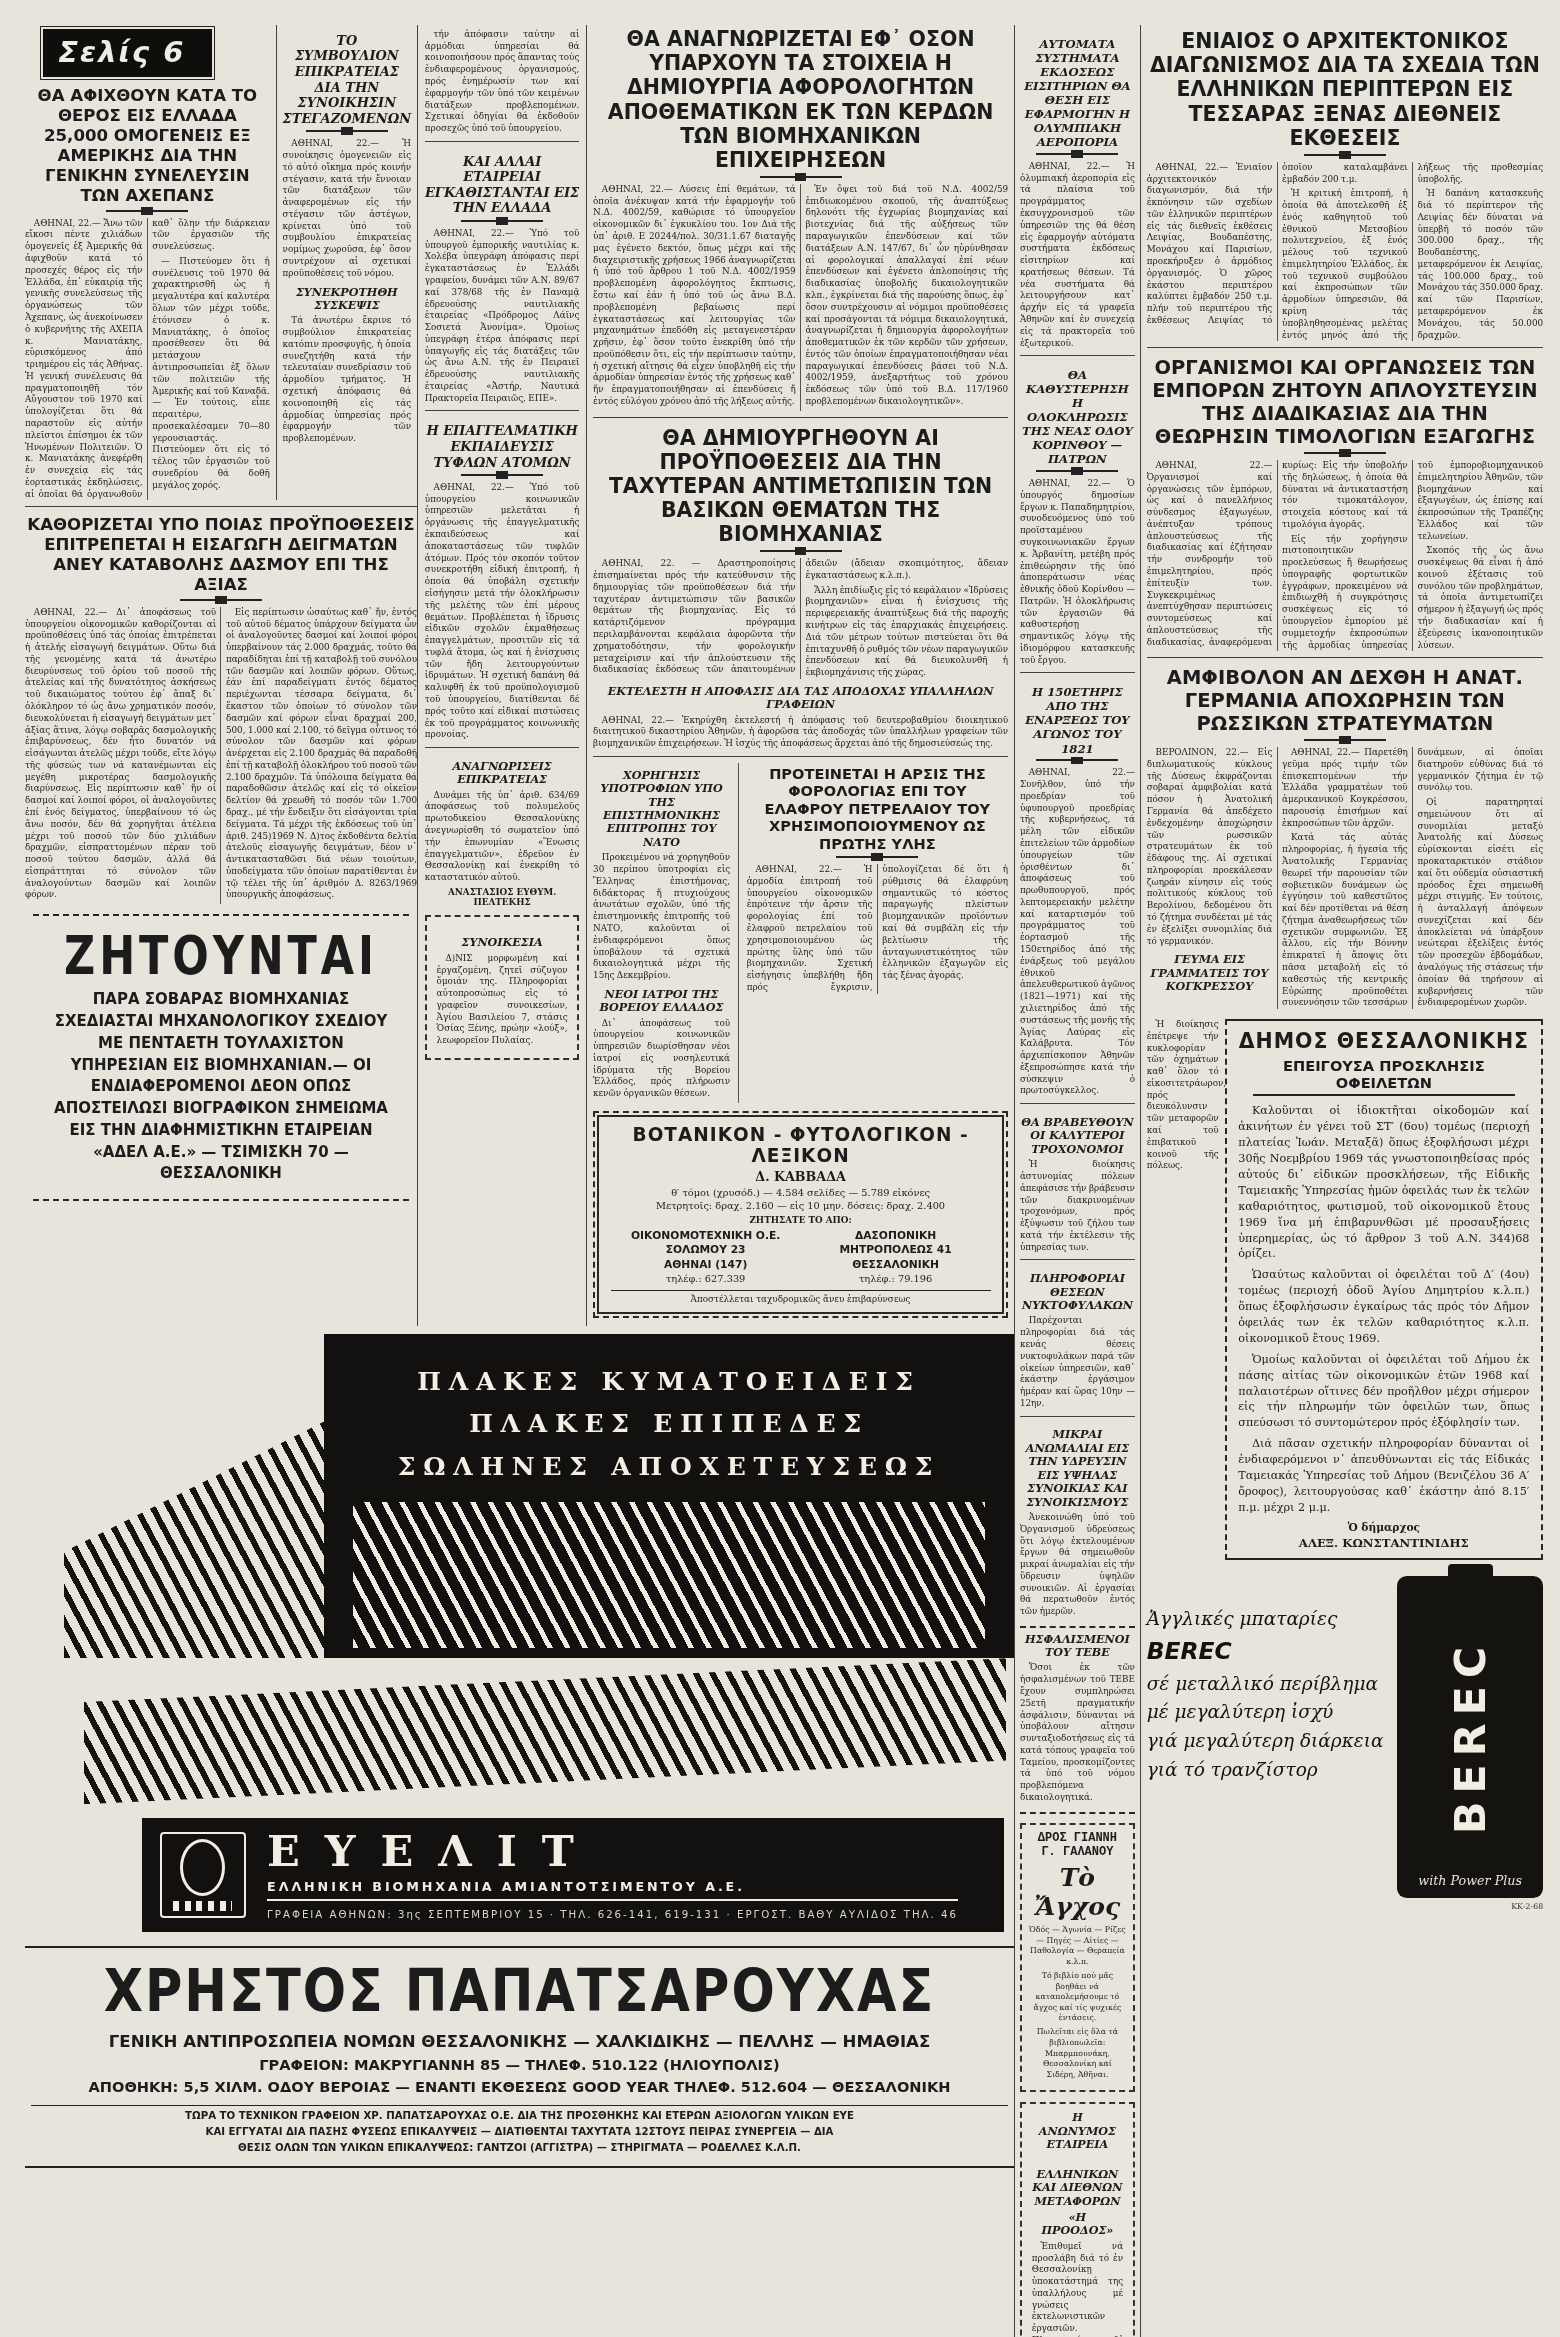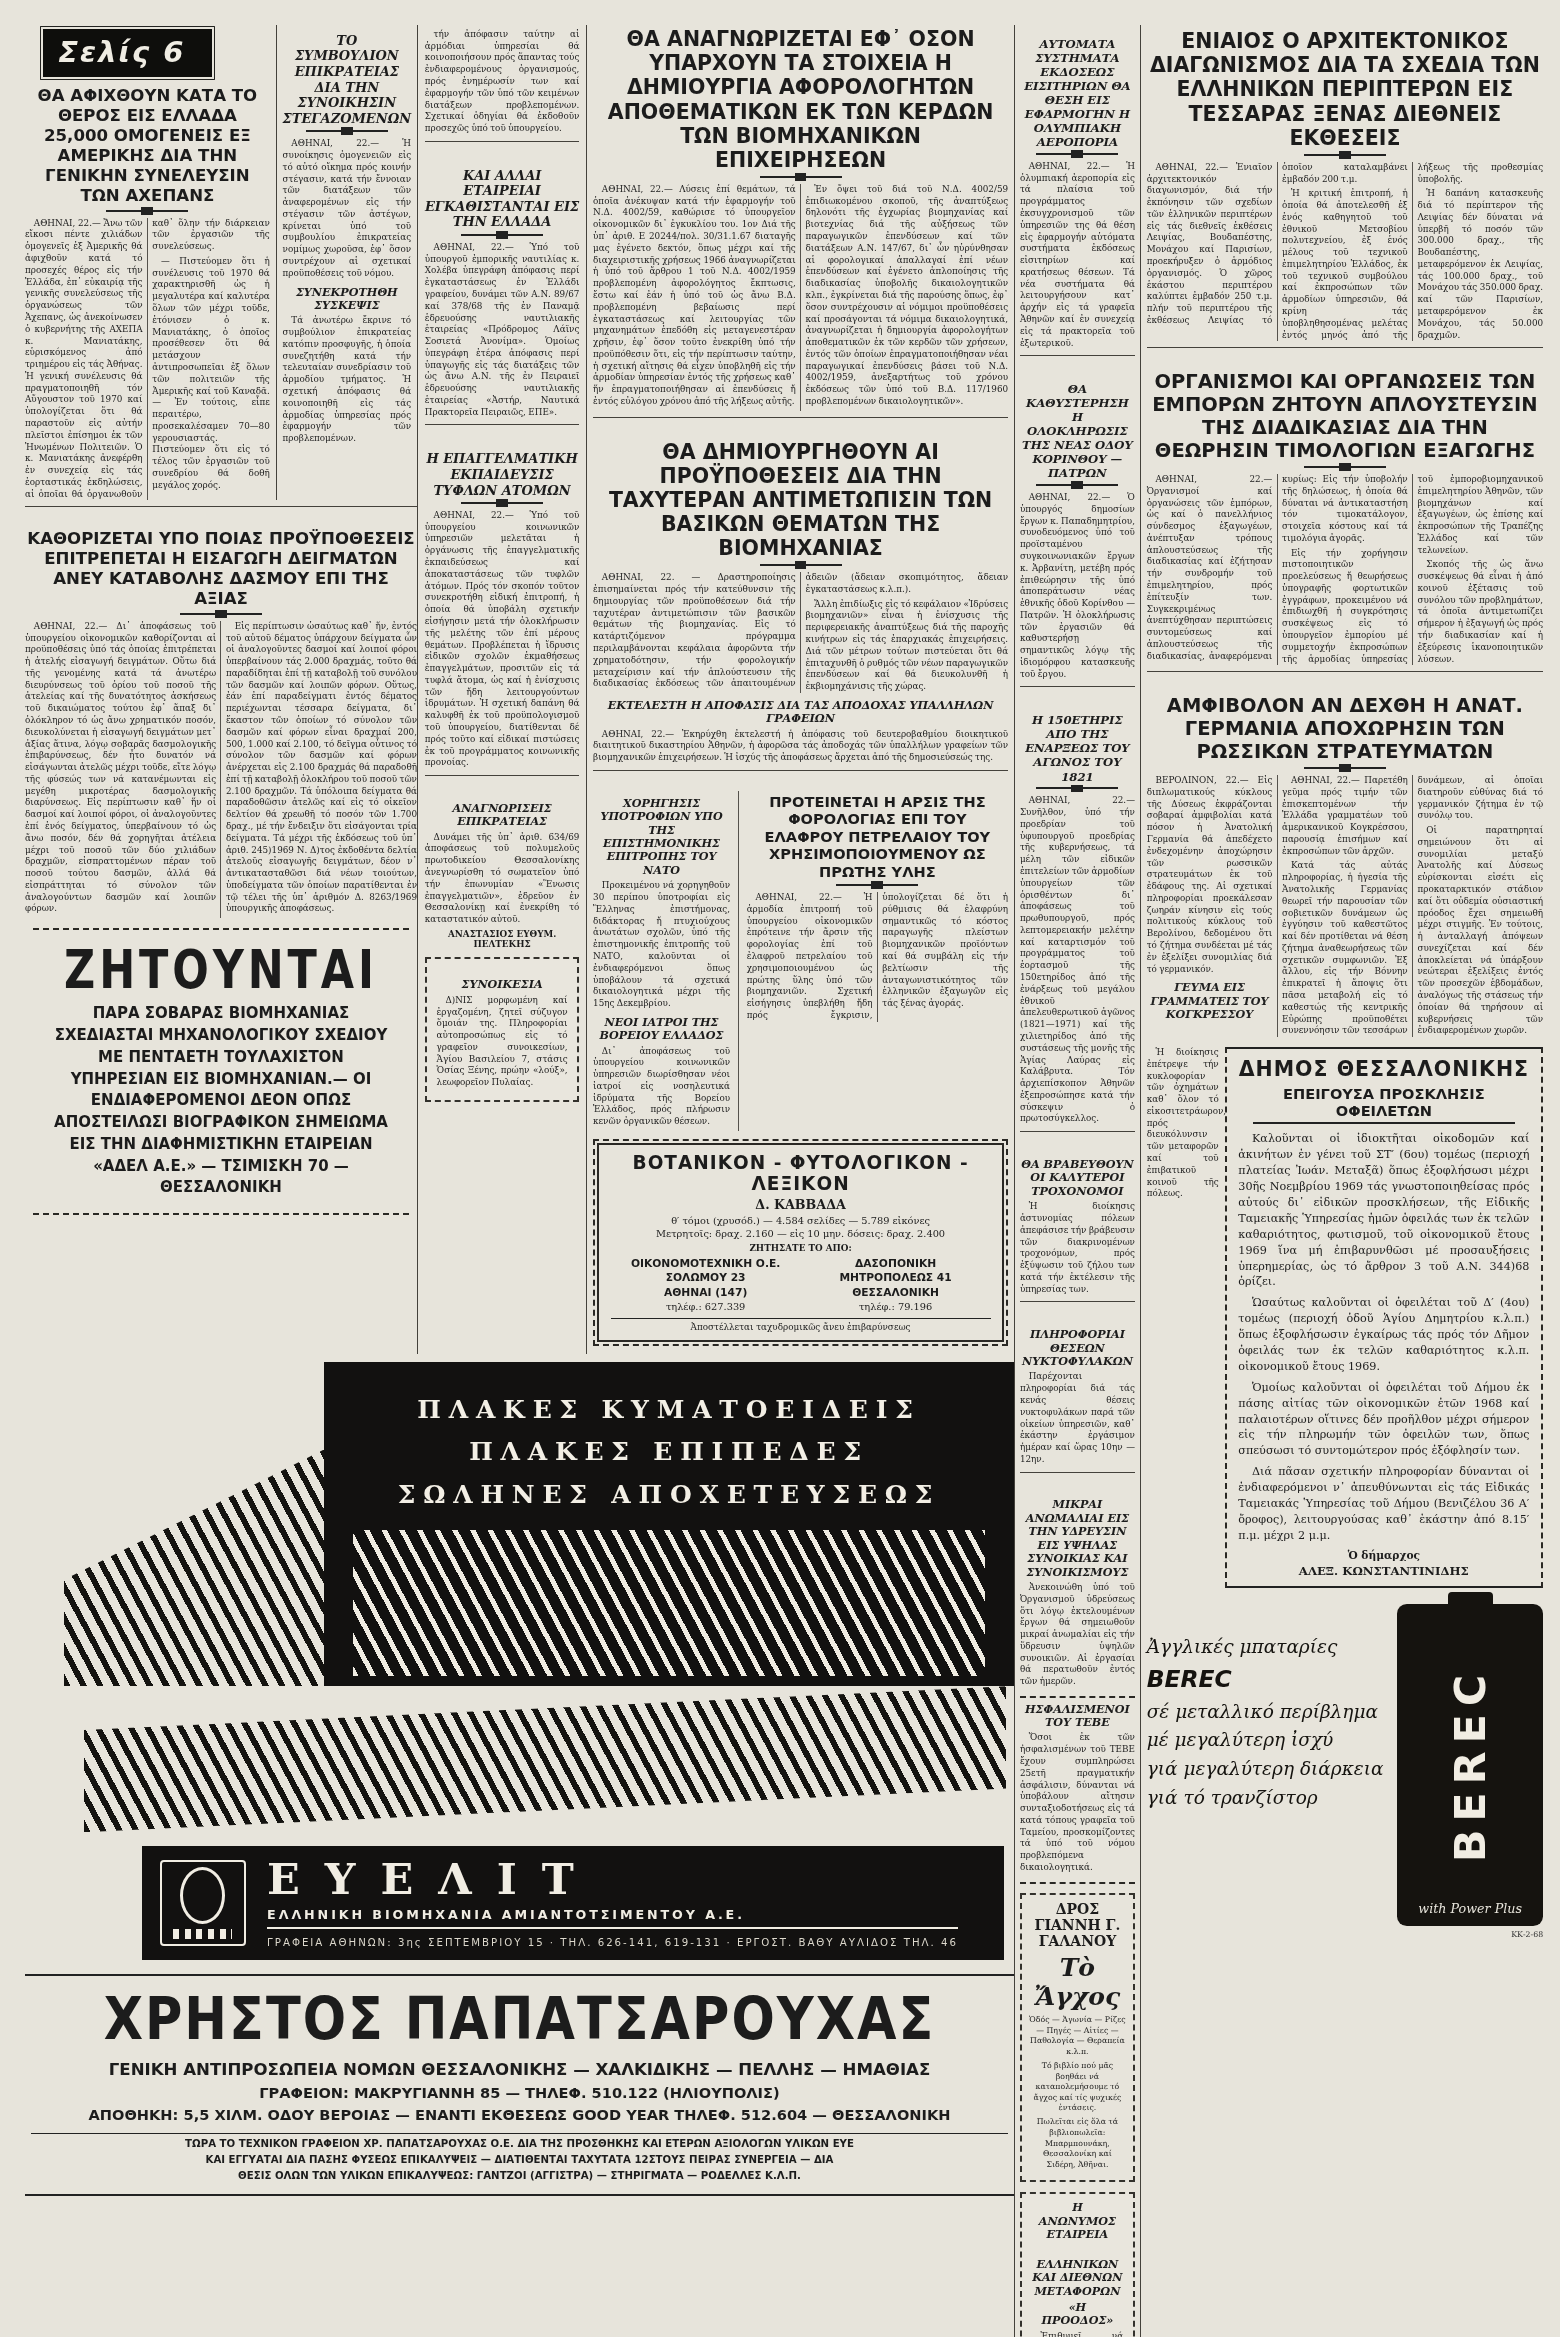--- a/index.html
+++ b/index.html
@@ -26,21 +26,21 @@
       border:2.9px solid #0e0e0c;box-shadow:0 0 0 2px #e7e4db,0 0 0 2.9px #0e0e0c;}
   .h-xl{font-family:"DejaVu Sans",sans-serif;font-weight:700;font-size:20.5px;line-height:1.18;
       text-align:center;letter-spacing:0;margin:2px 0 3.9px 0;}
   .h-lg{font-family:"DejaVu Sans",sans-serif;font-weight:700;font-size:16.6px;line-height:1.2;text-align:center;margin:2px 0 3.9px 0;}
   .h-col{font-family:"DejaVu Serif",serif;font-weight:700;font-style:italic;font-size:13px;
       line-height:1.2;text-align:center;margin:5.9px 0 3.9px 0;}
   .h-sm{font-family:"DejaVu Serif",serif;font-weight:700;font-style:italic;font-size:11.2px;
       line-height:1.2;text-align:center;margin:5.9px 0 2.9px 0;}
   .divider{width:82px;margin:2.9px auto 5.9px auto;border-top:2px solid #222;position:relative;}
   .divider:after{content:"";position:absolute;left:35px;top:-4.9px;width:11.7px;height:7.8px;background:#222;}
-  .rule-top{border-top:1px solid #44413b;padding-top:20px;margin-top:5.9px;}
+  .rule-top{border-top:1px solid #44413b;padding-top:6px;margin-top:5.9px;}
   .body{font-size:8.8px;line-height:1.34;text-align:justify;color:#222;word-spacing:-0.4px;}
   .body p{margin:0 0 2.9px 0;text-indent:8.8px;}
   .two-col{column-count:2;column-gap:9.8px;column-rule:1px solid #55524c;}
   .three-col{column-count:3;column-gap:9.8px;column-rule:1px solid #55524c;}
   .sig{text-align:center;font-weight:700;font-size:8.8px;margin-top:2.9px;}
 
   .ad-dash{border:2px dashed #33312c;padding:7.8px 9.8px;margin:7.8px 0;background:#e9e6dd;}
   .zitountai-box{border-top:2.9px dashed #2a2824;border-bottom:2.9px dashed #2a2824;
       padding:13.7px 19.5px;margin:9.8px 7.8px;}
   .zit-head{font-family:"DejaVu Sans",sans-serif;font-weight:700;font-size:43px;letter-spacing:3.9px;
@@ -79,21 +79,21 @@
   .dimos-strip{width:72px;padding-right:5.9px;}
   .dimos-box{flex:1;border-left:2.9px dashed #2a2824;border-right:2.9px dashed #2a2824;
      border-top:2px solid #222;border-bottom:2px solid #222;padding:7.8px 11.7px;}
   .dimos-org{font-family:"DejaVu Sans",sans-serif;font-weight:700;font-size:20.5px;text-align:center;letter-spacing:1px;}
   .dimos-title{font-family:"DejaVu Sans",sans-serif;font-weight:700;font-size:14.6px;text-align:center;
      border-bottom:2px solid #222;display:block;margin:3.9px auto 7.8px auto;padding-bottom:2.9px;width:90%;}
   .dimos-body{font-size:11.2px;line-height:1.42;text-align:justify;}
   .dimos-body p{margin:0 0 4.9px 0;text-indent:13.7px;}
 
   .agxos-box{border:2px dashed #33312c;padding:5.9px 5.9px;margin:9.8px 0;text-align:center;}
-  .agxos-kicker{font-size:14px;font-weight:700;}
+  .agxos-kicker{font-size:12px;font-weight:700;font-family:Liberation Mono, monospace;}
   .agxos-title{font-family:"DejaVu Serif",serif;font-style:italic;font-weight:700;font-size:25px;margin:3.9px 0;}
   .agxos-line{font-size:7.8px;line-height:1.35;text-align:center;margin:3.9px 0;}
 
   .berec-row{display:flex;margin-top:15.6px;gap:9.8px;}
   .berec-text{flex:1;padding-top:29px;}
   .berec-line{font-family:"DejaVu Serif",serif;font-style:italic;font-size:18.5px;line-height:1.55;
       text-align:left;color:#15130f;}
   .berec-brand{font-family:"DejaVu Sans",sans-serif;font-weight:700;font-style:italic;font-size:23.4px;}
   .battery{width:146px;height:322px;background:#15130f;border-radius:9.8px;position:relative;
       display:flex;align-items:center;justify-content:center;}

